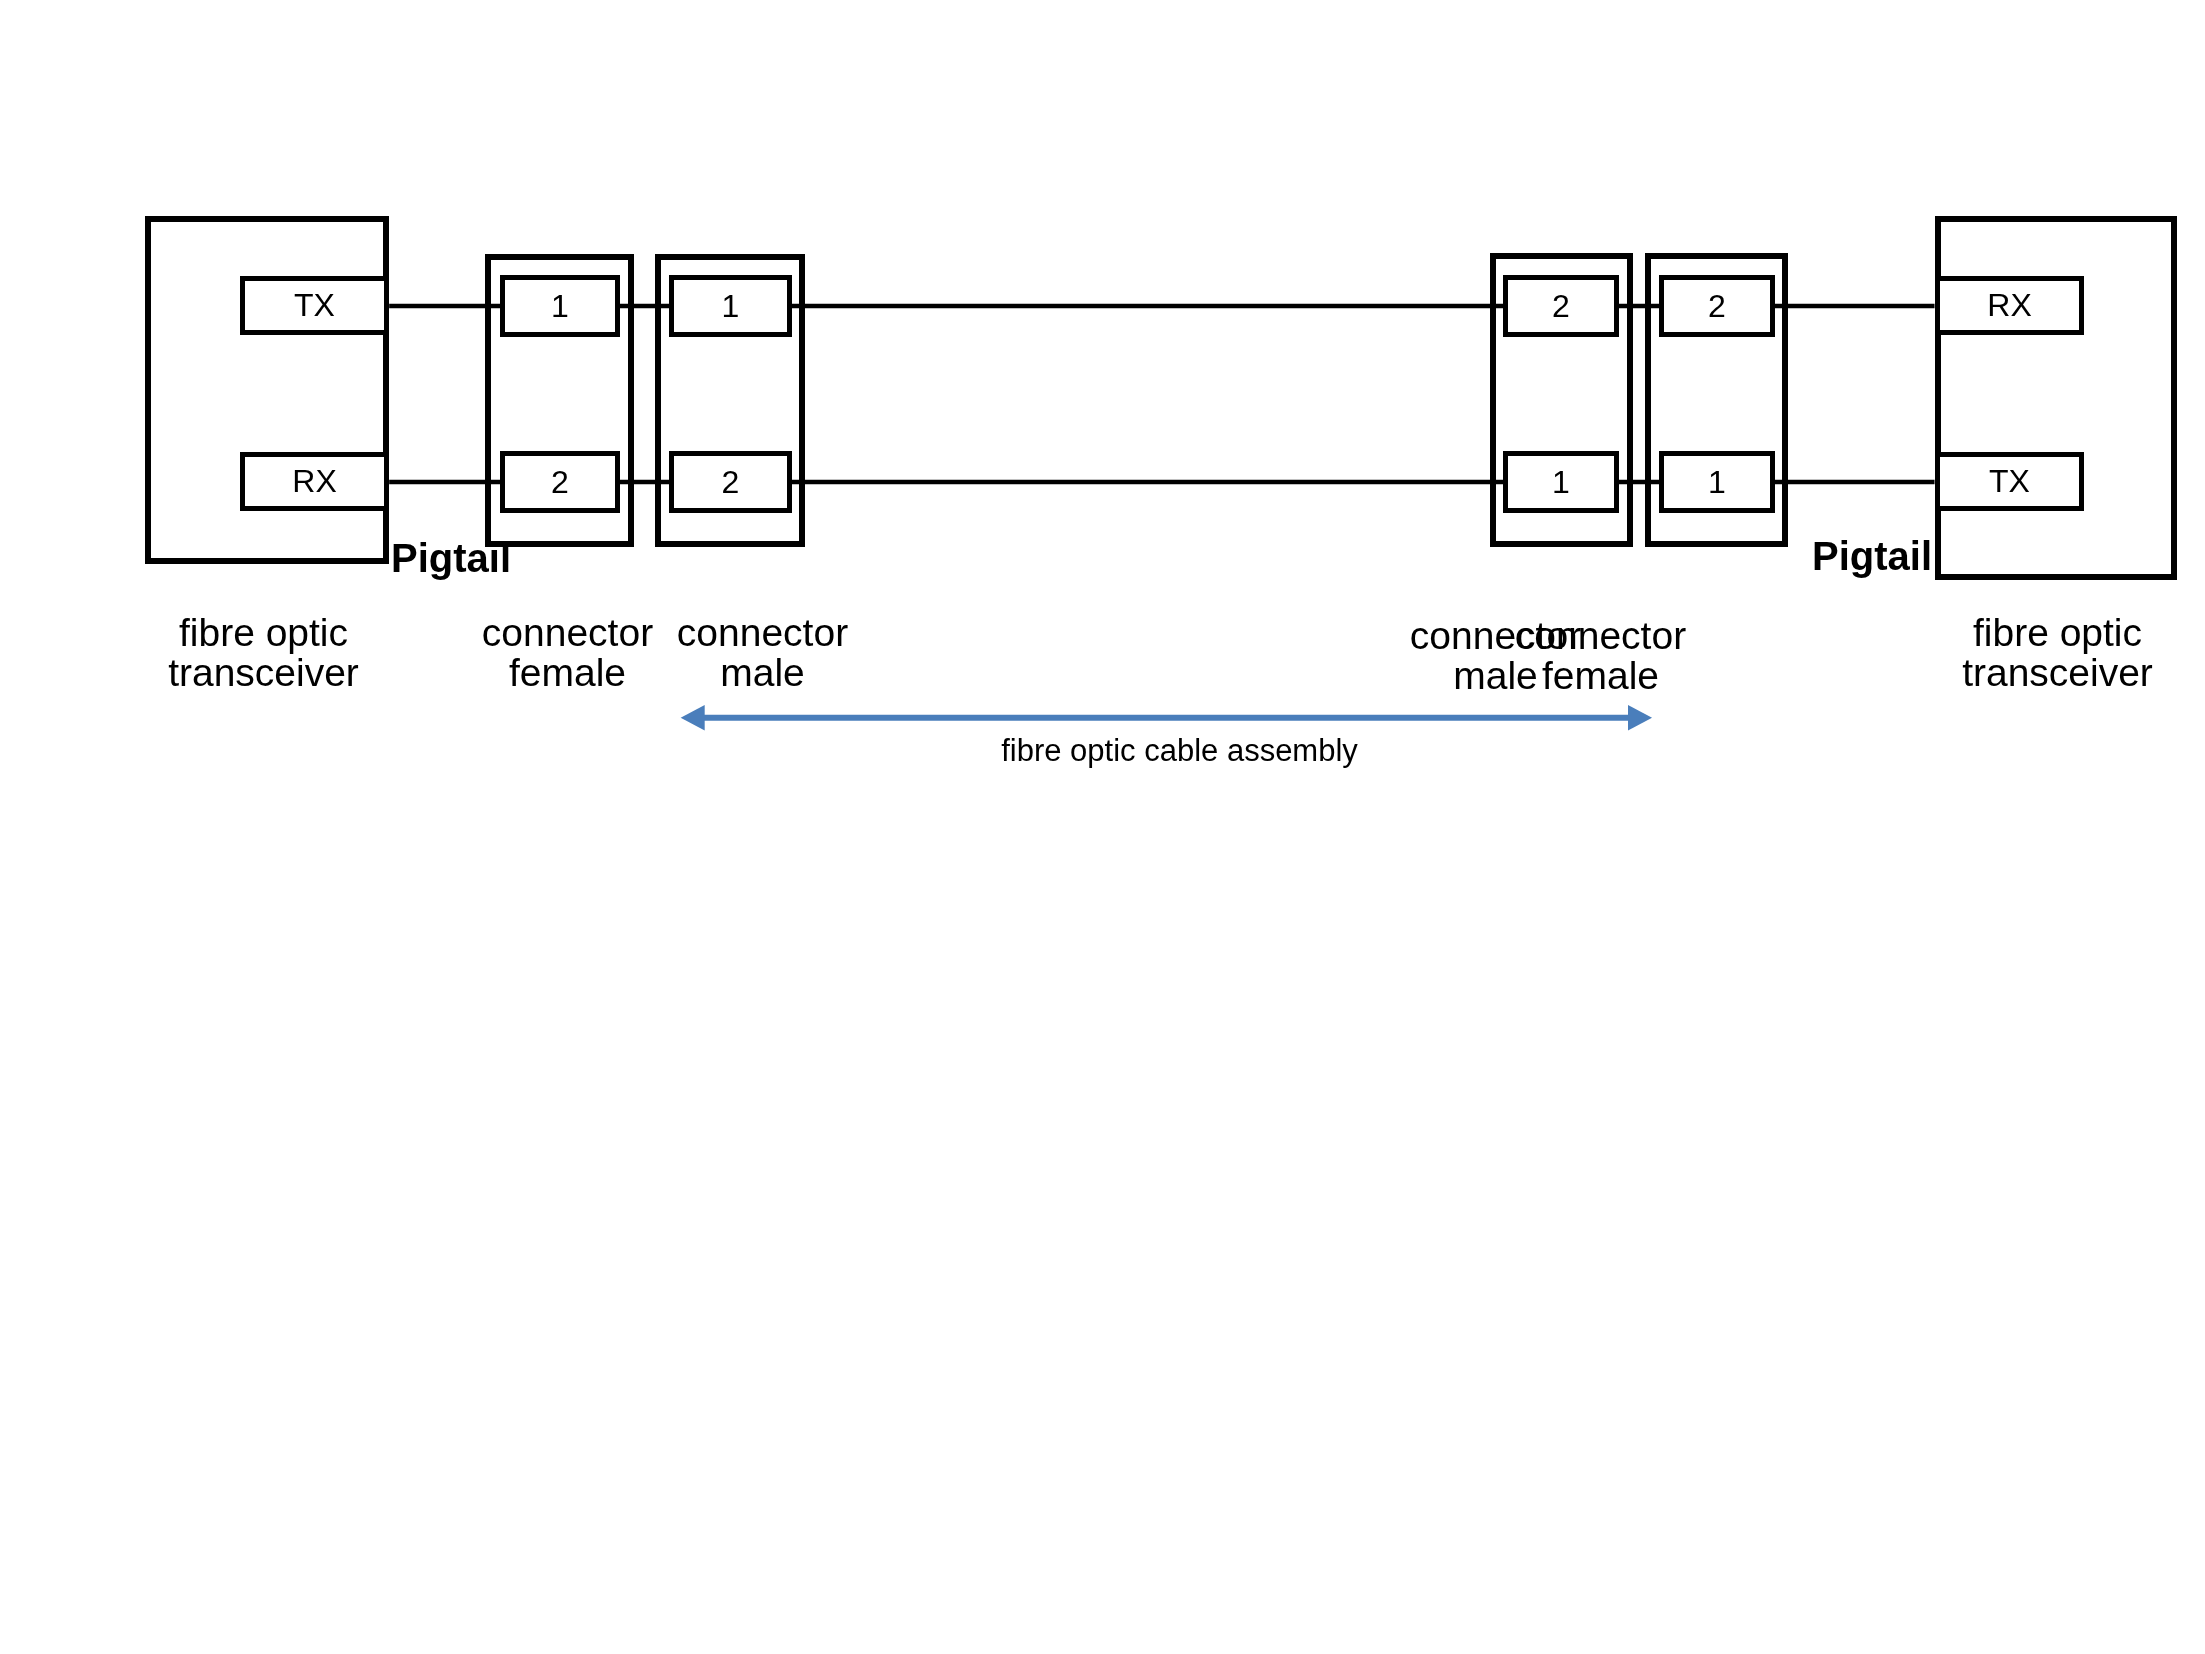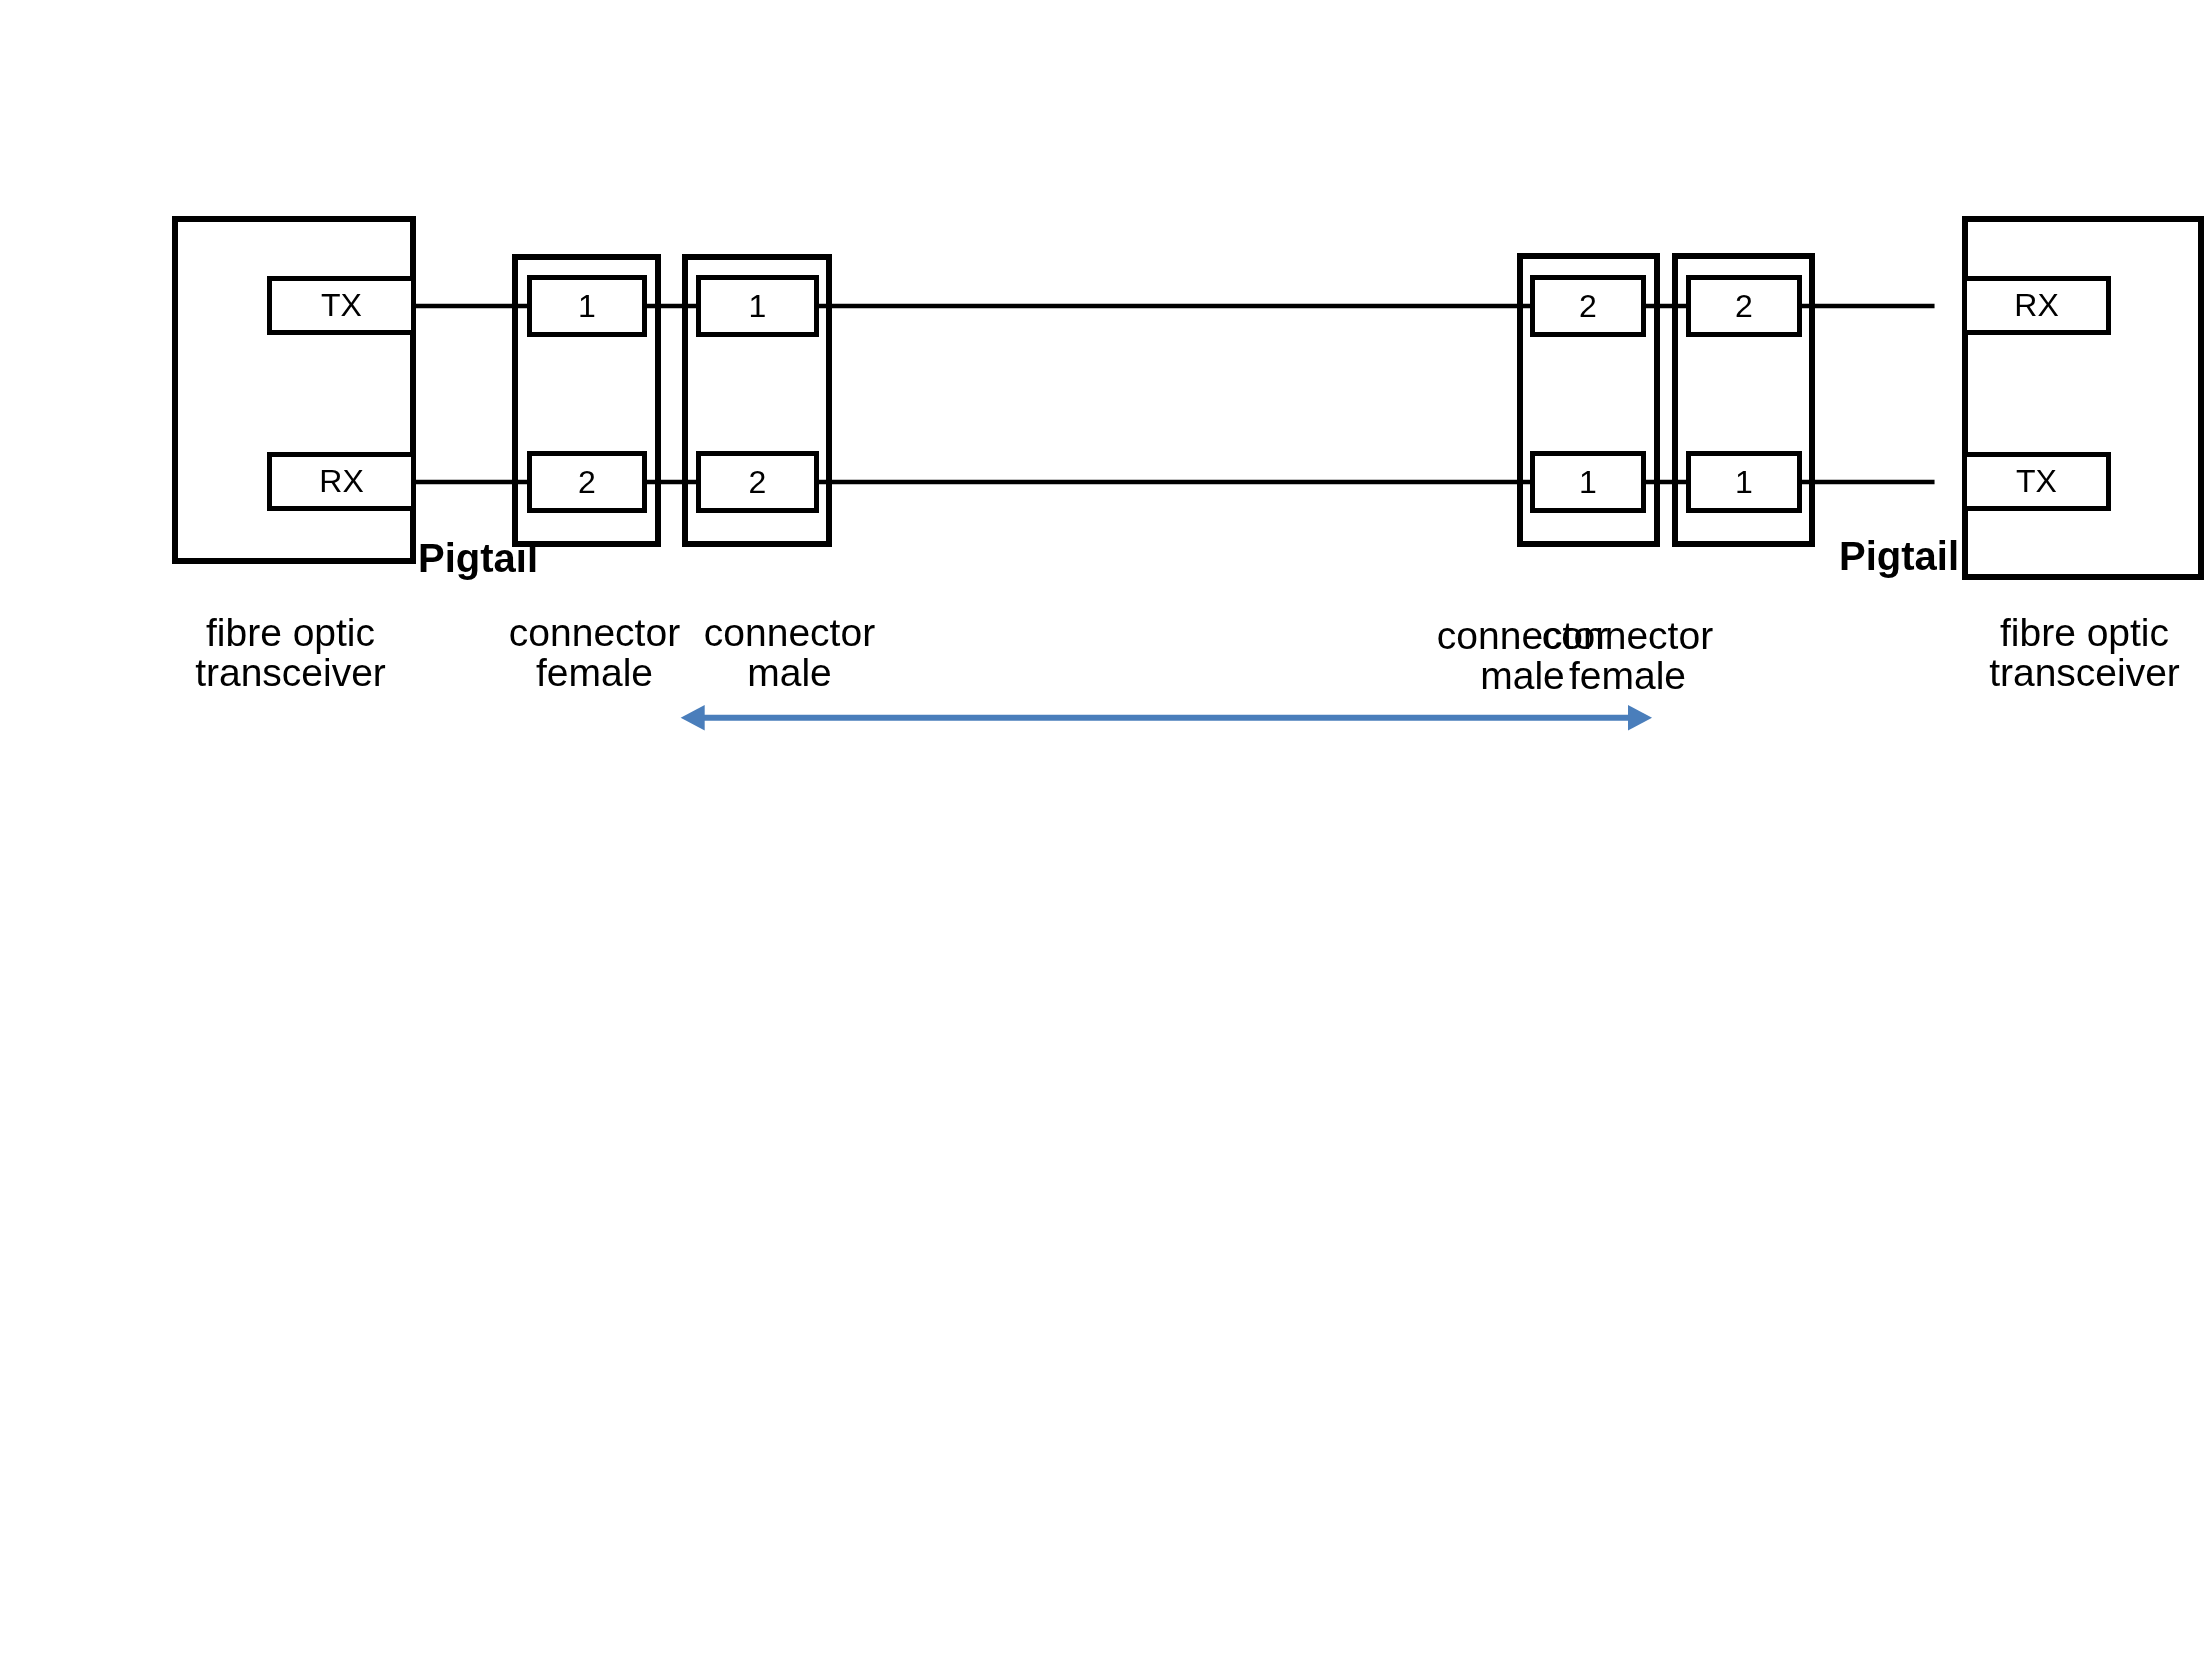--- a/index.html
+++ b/index.html
@@ -4,21 +4,21 @@
 <style>
   * { box-sizing: border-box; margin: 0; padding: 0; }
   html, body {
     width: 2205px; height: 1655px;
     background: #ffffff;
     font-family: "Liberation Sans", sans-serif;
     color: #000;
     overflow: hidden;
   }
   .canvas { position: relative; width: 2205px; height: 1655px; background: #fff; }
-  .abs { position: absolute; margin-left: 27px; }
+  .abs { position: absolute; }
   svg.lines { position: absolute; left: 0; top: 0; }
   .transceiver {
     border: 6px solid #000;
     background: #fff;
   }
   .outer-conn {
     border: 6px solid #000;
     background: transparent;
   }
   .port {
@@ -101,15 +101,16 @@
   <div class="abs label" style="left:1450px; top:616px; width:301px;">
     <div>connector</div>
     <div>female</div>
   </div>
 
   <div class="abs label" style="left:1907px; top:613px; width:301px;">
     <div>fibre optic</div>
     <div>transceiver</div>
   </div>
 
+  <div class="abs cable-label" style="left:954px; top:733px; width:451px;">fibre optic cable assembly</div>
 
 </div>
 
 
 </body></html>

